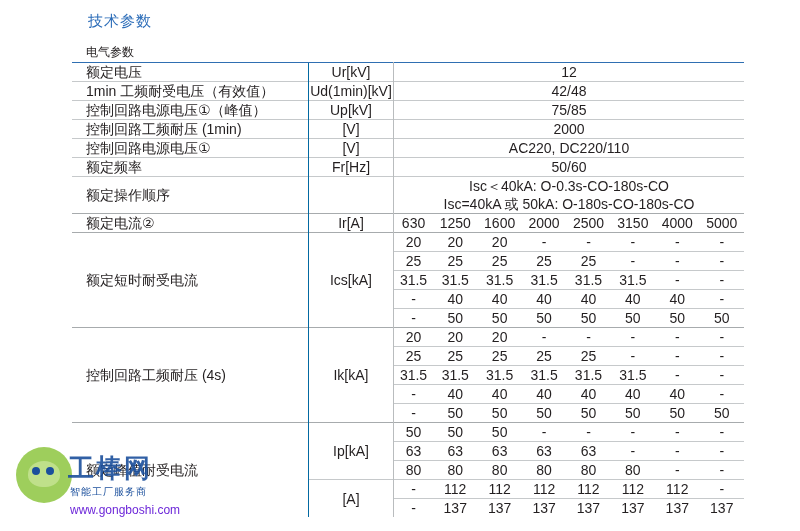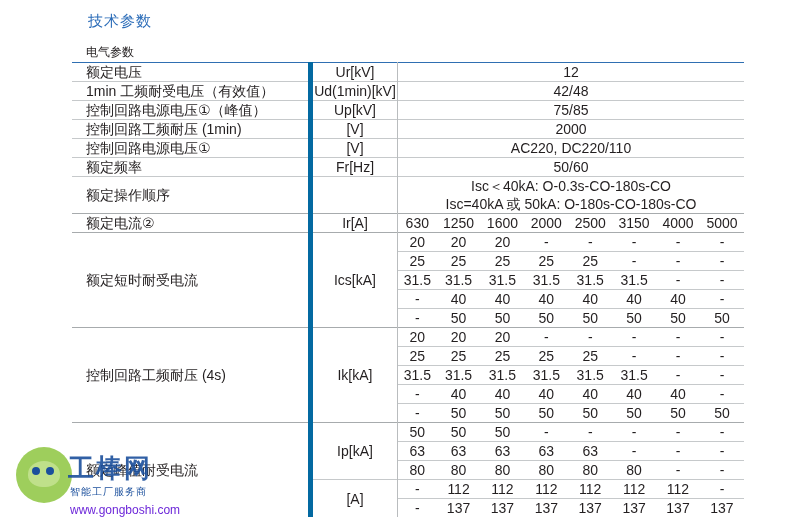--- a/index.html
+++ b/index.html
@@ -40,21 +40,21 @@
     line-height:18px;
   }
   .c-label{
     width:222px;
     padding-left:14px !important;
     white-space:nowrap;
   }
   .c-unit{
     width:84px;
     text-align:center;
-    border-left:5px solid #0369a1;
+    border-left:1px solid #0369a1;
     border-right:1px solid #b9bcbe;
   }
   .c-val{
     text-align:center;
   }
   .rule-top td{border-top:1px solid #2f6fb2;}
   .rule td{border-top:1px solid #c6c9cb;}
   .rule-strong td{border-top:1px solid #a7abad;}
   .seq{line-height:15px;}
   .watermark{

